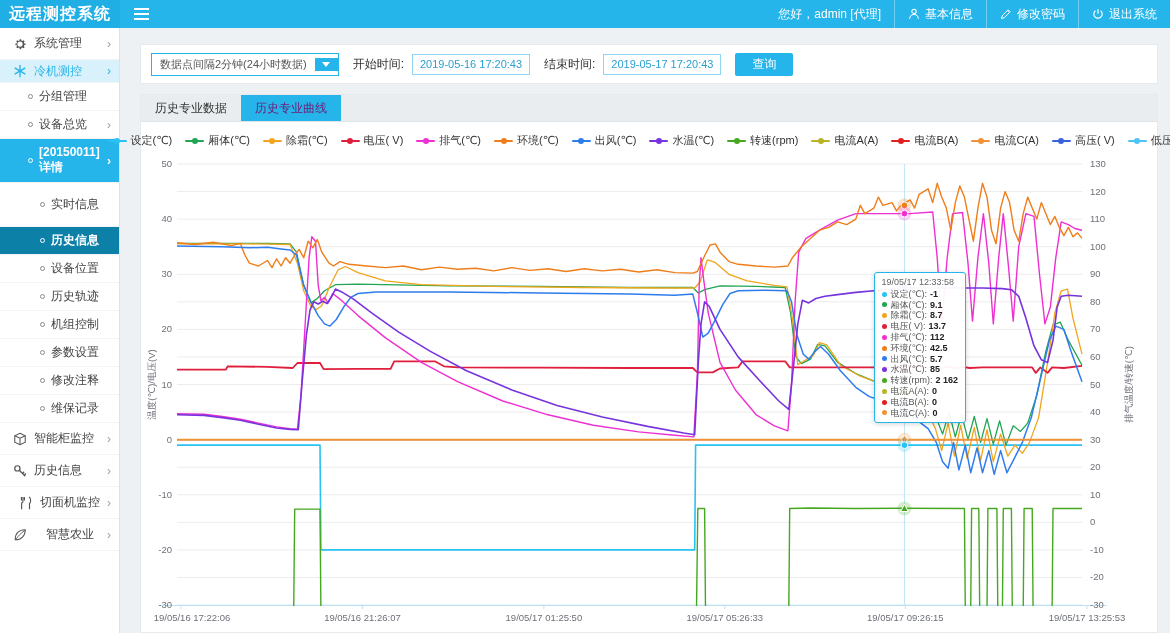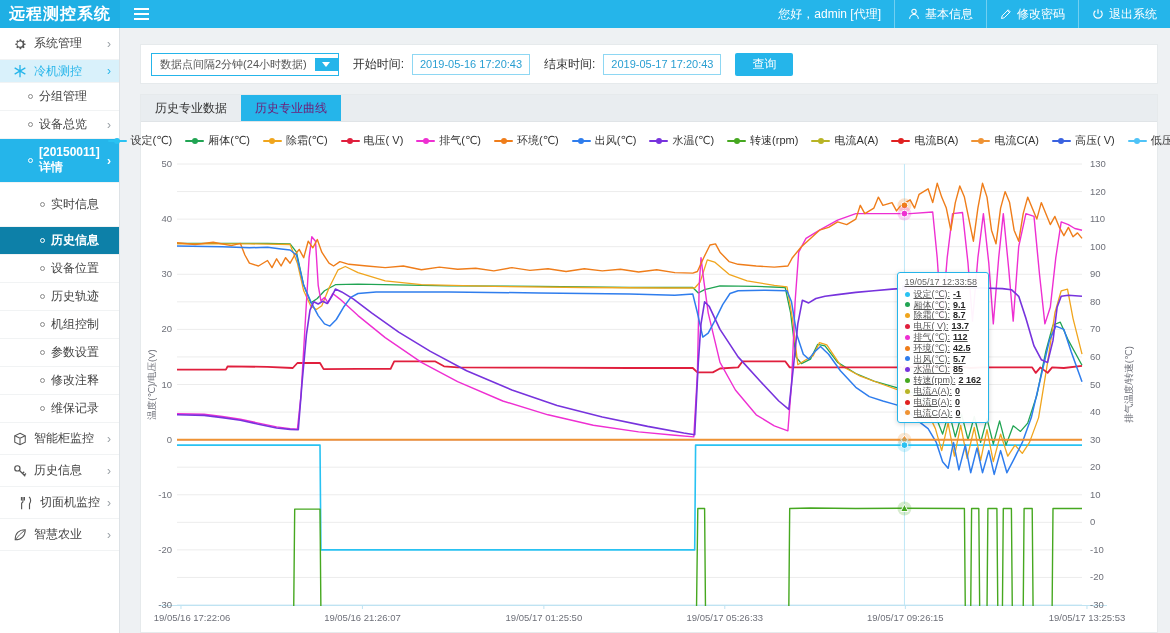--- a/index.html
+++ b/index.html
@@ -205,21 +205,21 @@
     <div class="s-item" style="height: 32px; padding-left: 19px;">
       <span class="sicon">
         <svg width="14" height="14" viewBox="0 0 16 16">
           <path d="M4.5 1v5.2c0 1-.7 1.8-1.5 1.8v7M2.8 1v4M6.2 1v4" stroke="currentColor" stroke-width="1.3" fill="none"></path>
           <path d="M11.5 1c2.2 1.8 2.4 5.7.5 8v6" stroke="currentColor" stroke-width="1.3" fill="none"></path>
         </svg>
       </span>
       <span>切面机监控</span>
       <span class="chev">›</span>
     </div>
-    <div class="s-item" style="height: 32px; padding-left: 13px;">
+    <div class="s-item" style="height: 32px; padding-left: 13px; gap: 12px;">
       <span class="sicon">
         <svg width="14" height="14" viewBox="0 0 16 16">
           <path d="M14 2C6.5 2 2.5 6.5 2.5 13.5 9.5 13.5 14 9 14 2z" fill="none" stroke="currentColor" stroke-width="1.2"></path>
           <path d="M2.5 13.5C5.5 9.5 9 6 13 3" stroke="currentColor" stroke-width="1" fill="none"></path>
         </svg>
       </span>
       <span>智慧农业</span>
       <span class="chev">›</span>
     </div>
   </div>
@@ -324,21 +324,21 @@
             <span>高压( V)</span>
           </span>
           <span class="leg">
             <span class="leg-ic" style="background: rgb(79, 195, 247);">
               <i style="background: rgb(79, 195, 247);"></i>
             </span>
             <span>低压( V)</span>
           </span>
         </div>
       <div class="plot" id="plot">
-        <div class="tooltip" id="tooltip" style="left: 750px; top: 122px; text-decoration: underline;">
+        <div class="tooltip" id="tooltip" style="left: 727px; top: 122px;">
             <div class="tt-title">19/05/17 12:33:58</div>
             <div class="tt-row">
               <span class="tt-dot" style="background: rgb(41, 194, 242);"></span>
               <span>设定(℃):</span>
               <span class="tt-val">-1</span>
             </div>
             <div class="tt-row">
               <span class="tt-dot" style="background: rgb(33, 164, 83);"></span>
               <span>厢体(℃):</span>
               <span class="tt-val">9.1</span>

